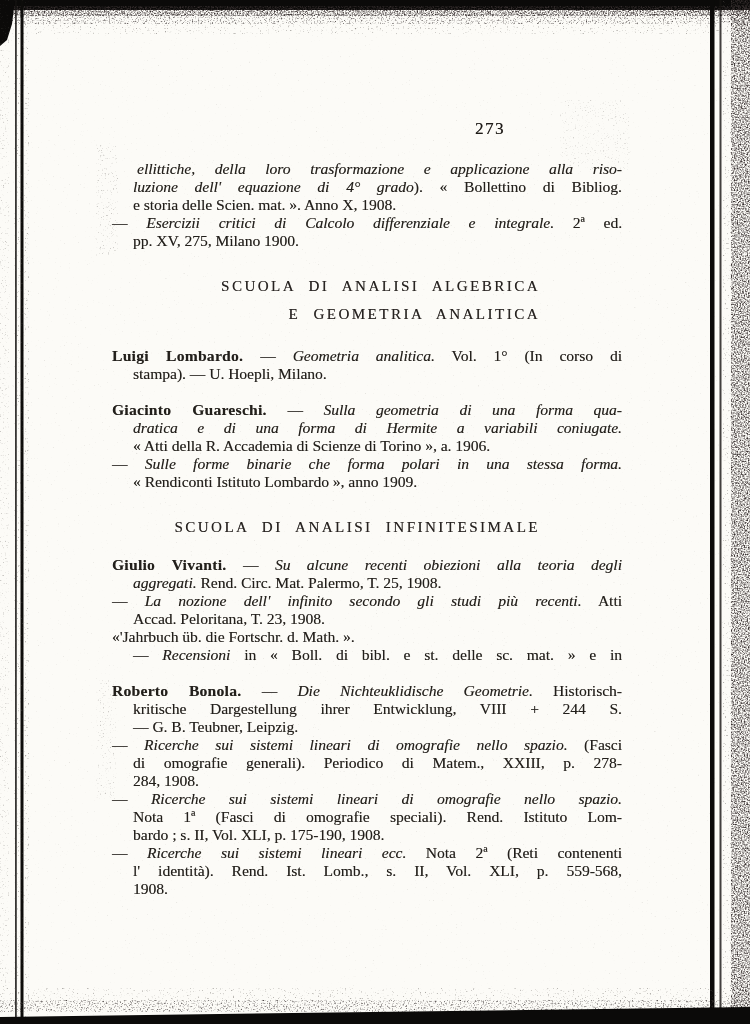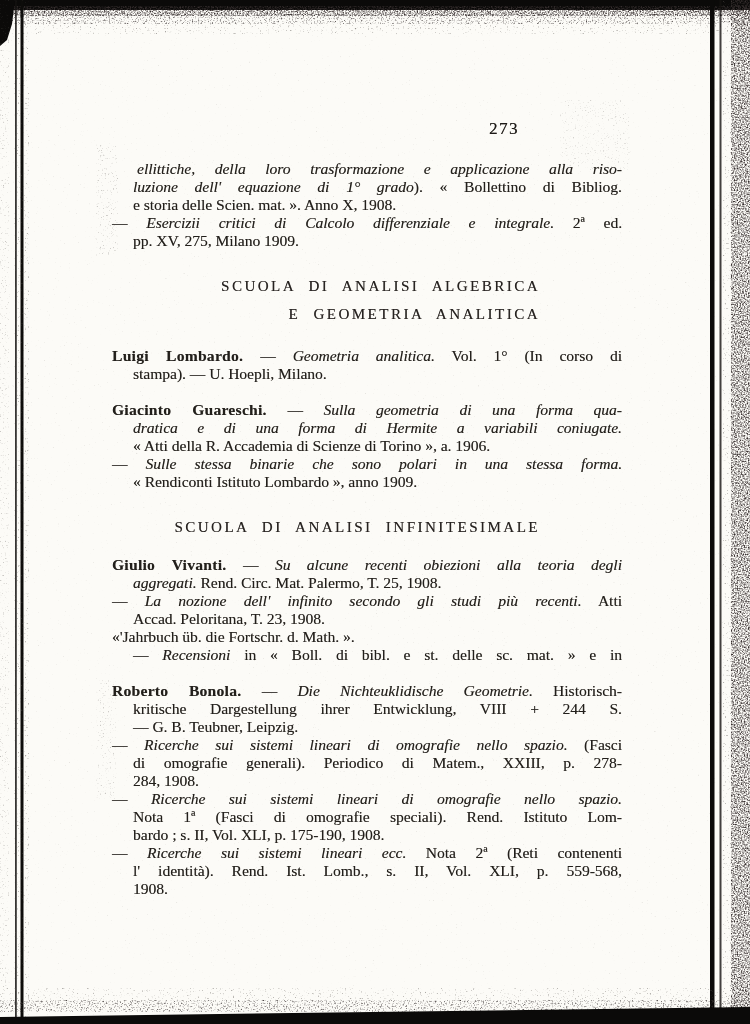--- a/index.html
+++ b/index.html
@@ -6,21 +6,21 @@
   .page{
     position:relative;
     width:750px;height:1024px;
     background:#fcfbf7;
     overflow:hidden;
     font-family:"Liberation Serif","DejaVu Serif",serif;
     color:#221f1b;
   }
   .artifacts{position:absolute;left:0;top:0;width:750px;height:1024px;pointer-events:none;}
   .page-number{
-    position:absolute;left:489px;top:119px;
+    position:absolute;left:475px;top:119px;
     font-size:17px;letter-spacing:1.5px;color:#1d1a17;
     text-shadow:0.35px 0 0.25px rgba(30,26,20,.65);
     z-index:2;
   }
   .text-col{
     position:absolute;left:112px;top:160px;width:510px;z-index:2;
     text-shadow:0.25px 0 0.2px rgba(35,30,24,.5);
   }
   .block{font-size:15.5px;padding-left:21px;}
   .block .line:first-child{margin-left:-21px;}
@@ -96,45 +96,45 @@
     <rect x="560" y="100" width="70" height="70" filter="url(#spSparse)" opacity="0.5"></rect>
     <rect x="96" y="680" width="20" height="120" filter="url(#spSparse)" opacity="0.6"></rect>
   </svg>
 
   <div class="page-number">273</div>
 
   <div class="text-col">
 
     <div class="block no-outdent">
         <div class="line"><span class="seg-i">ellittiche, della loro trasformazione e applicazione alla riso-</span></div>
-        <div class="line"><span class="seg-i">luzione dell' equazione di 1° grado</span><span class="seg-r">). « Bollettino di Bibliog.</span></div>
+        <div class="line"><span class="seg-i">luzione dell' equazione di 4° grado</span><span class="seg-r">). « Bollettino di Bibliog.</span></div>
         <div class="line last"><span class="seg-r">e storia delle Scien. mat. ». Anno X, 1908.</span></div>
       </div>
     <div class="block">
         <div class="line"><span class="seg-r">— </span><span class="seg-i">Esercizii critici di Calcolo differenziale e integrale.</span><span class="seg-r"> 2ª ed.</span></div>
-        <div class="line last"><span class="seg-r">pp. XV, 275, Milano 1909.</span></div>
+        <div class="line last"><span class="seg-r">pp. XV, 275, Milano 1900.</span></div>
       </div>
 
     <div class="heading mt22">
       <div class="heading-line">SCUOLA DI ANALISI ALGEBRICA</div>
       <div class="heading-line">E GEOMETRIA ANALITICA</div>
     </div>
 
     <div class="block mt19">
         <div class="line"><span class="seg-b">Luigi Lombardo.</span><span class="seg-r"> — </span><span class="seg-i">Geometria analitica.</span><span class="seg-r"> Vol. 1° (In corso di</span></div>
         <div class="line last"><span class="seg-r">stampa). — U. Hoepli, Milano.</span></div>
       </div>
 
     <div class="block mt18">
         <div class="line"><span class="seg-b">Giacinto Guareschi.</span><span class="seg-r"> — </span><span class="seg-i">Sulla geometria di una forma qua-</span></div>
         <div class="line"><span class="seg-i">dratica e di una forma di Hermite a variabili coniugate.</span></div>
         <div class="line last"><span class="seg-r">« Atti della R. Accademia di Scienze di Torino », a. 1906.</span></div>
       </div>
     <div class="block">
-        <div class="line"><span class="seg-r">— </span><span class="seg-i">Sulle stessa binarie che sono polari in una stessa forma.</span></div>
+        <div class="line"><span class="seg-r">— </span><span class="seg-i">Sulle forme binarie che forma polari in una stessa forma.</span></div>
         <div class="line last"><span class="seg-r">« Rendiconti Istituto Lombardo », anno 1909.</span></div>
       </div>
 
     <div class="heading mt22">
       <div class="heading-line">SCUOLA DI ANALISI INFINITESIMALE</div>
     </div>
 
     <div class="block mt15">
         <div class="line"><span class="seg-b">Giulio Vivanti.</span><span class="seg-r"> — </span><span class="seg-i">Su alcune recenti obiezioni alla teoria degli</span></div>
         <div class="line last"><span class="seg-i">aggregati.</span><span class="seg-r"> Rend. Circ. Mat. Palermo, T. 25, 1908.</span></div>

